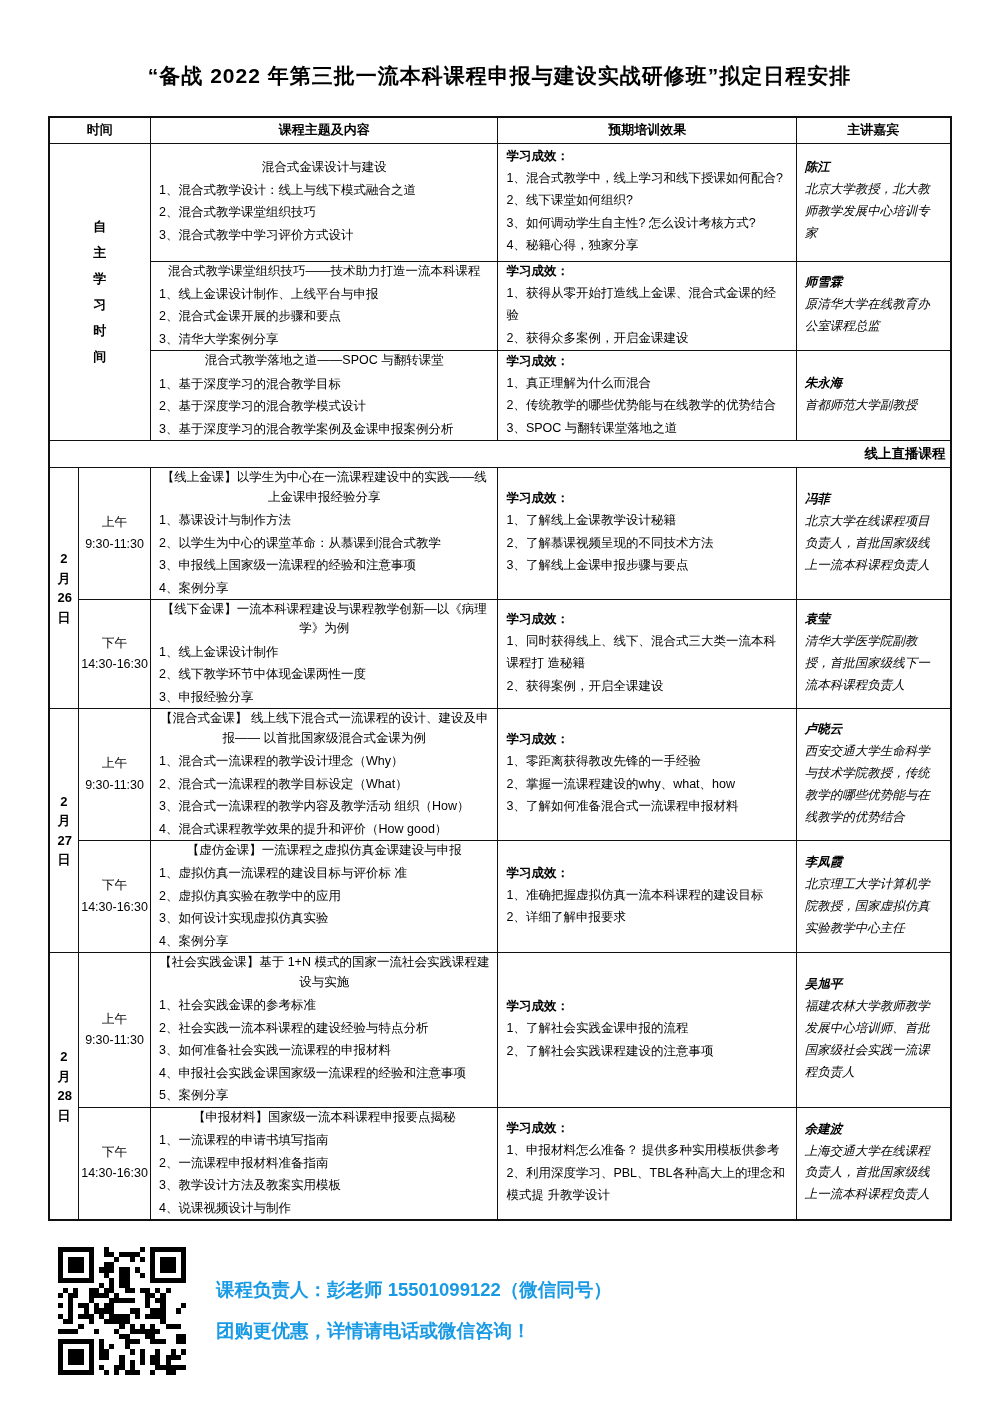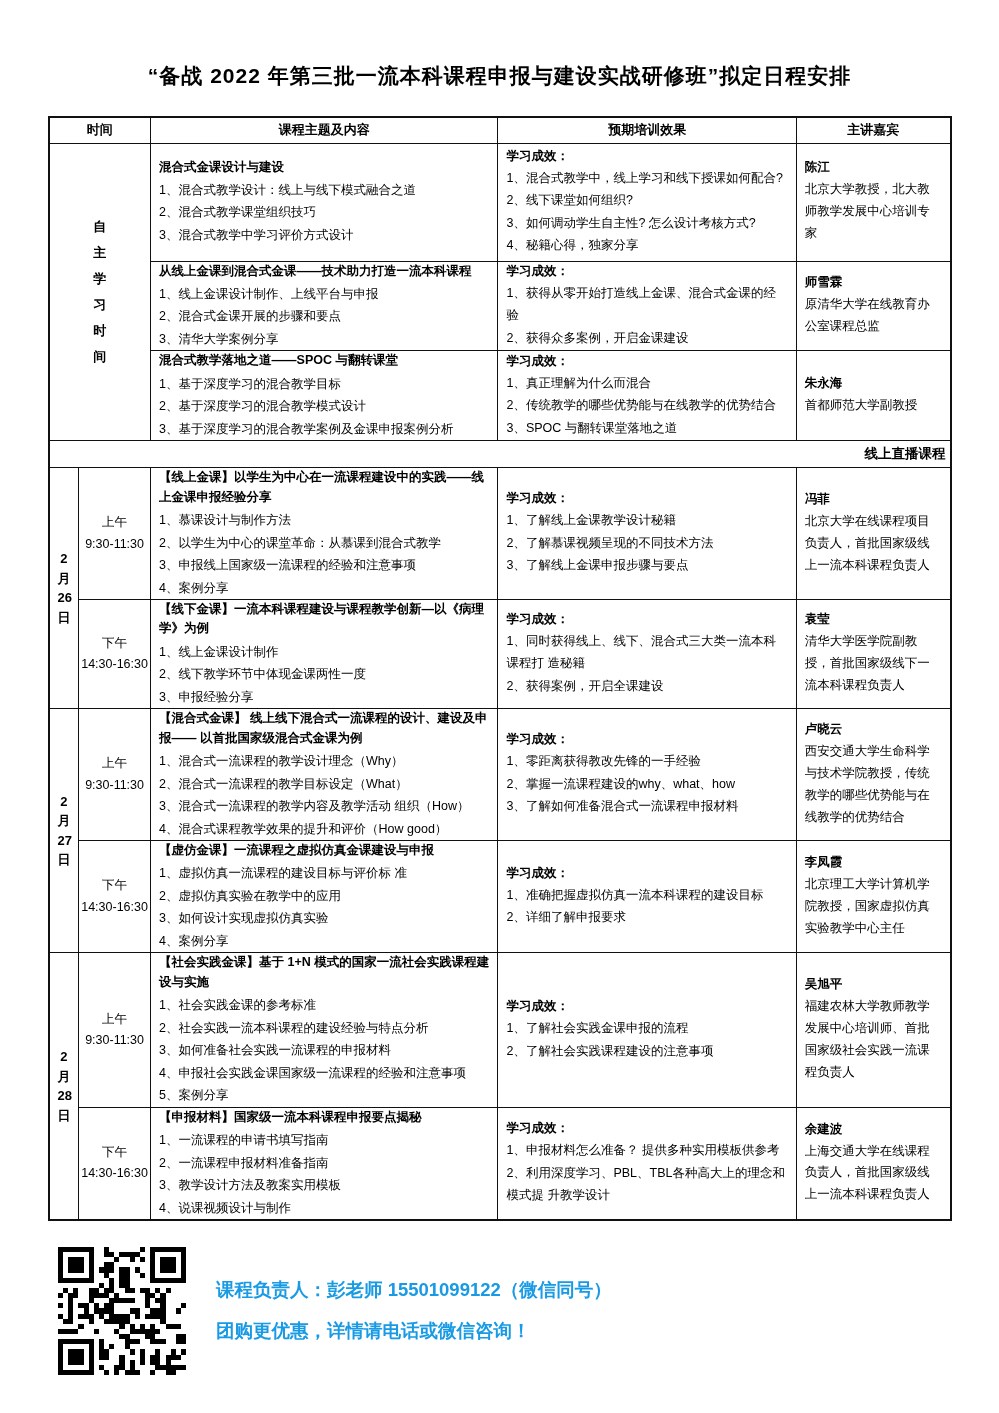--- a/index.html
+++ b/index.html
@@ -16,29 +16,29 @@
   table.schedule {
     margin: 26px auto 0; width: 904px; table-layout: fixed;
     border-collapse: collapse; border: 2px solid #111;
   }
   td, th { border: 1px solid #111; padding: 0 8px; font-size: 12.5px; vertical-align: middle; }
   th { text-align: center; font-weight: bold; height: 26px; font-size: 13px; }
   .c-date  { width: 30px; }
   .c-time  { width: 72px; }
   .c-topic { width: 347px; }
   .c-effect{ width: 298px; }
-  .c-speaker{ width: 154px; }
+  .c-speaker{ width: 154px; font-style: italic; }
   .vtext {
     width: 1.1em; margin: 0 auto; word-break: break-all;
     text-align: center; font-weight: bold; line-height: 2.0; font-size: 13px;
   }
   .date-lines { white-space: pre-line; text-align: center; font-weight: bold; line-height: 1.5; font-size: 13px; }
   .time-cell  { text-align: center; line-height: 1.7; padding: 2px; }
   .lines { white-space: pre-line; line-height: 1.8; }
-  .topic-title { font-weight: bold; line-height: 1.55; margin-bottom: 2px; }
+  .topic-title { font-weight: normal; line-height: 1.55; margin-bottom: 2px; text-align: center; }
   .eff-title { font-weight: bold; margin-bottom: 2px; }
   .spk-name { font-weight: bold; margin-bottom: 3px; }
   .spk-desc { line-height: 1.75; }
   .section-row td { text-align: right; font-weight: bold; font-size: 13.5px; padding: 4px; }
   tr.rh-ss1 > .c-topic { height: 118px; }
   tr.rh-ss2 > .c-topic { height: 82px; }
   tr.rh-ss3 > .c-topic { height: 88px; }
   tr.rh-26am > .c-topic { height: 124px; }
   tr.rh-26pm > .c-topic { height: 96px; }
   tr.rh-27am > .c-topic { height: 125px; }
@@ -97,21 +97,21 @@
 4、秘籍心得，独家分享</div>
       </td>
       <td class="c-speaker">
         <div class="spk-name">陈江</div>
         <div class="spk-desc">北京大学教授，北大教师教学发展中心培训专家</div>
       </td>
     </tr>
 
     <tr class="rh-ss2">
       <td class="c-topic">
-        <div class="topic-title">从线上金课到混合式金课——技术助力打造一流本科课程</div>
+        <div class="topic-title">混合式教学课堂组织技巧——技术助力打造一流本科课程</div>
         <div class="lines">1、线上金课设计制作、上线平台与申报
 2、混合式金课开展的步骤和要点
 3、清华大学案例分享</div>
       </td>
       <td class="c-effect">
         <div class="eff-title">学习成效：</div>
         <div class="lines">1、获得从零开始打造线上金课、混合式金课的经验
 2、获得众多案例，开启金课建设</div>
       </td>
       <td class="c-speaker">

